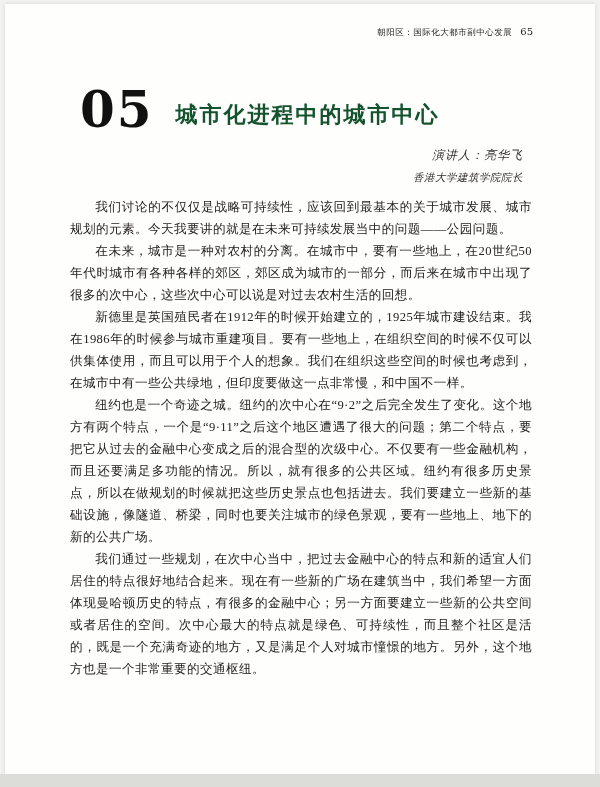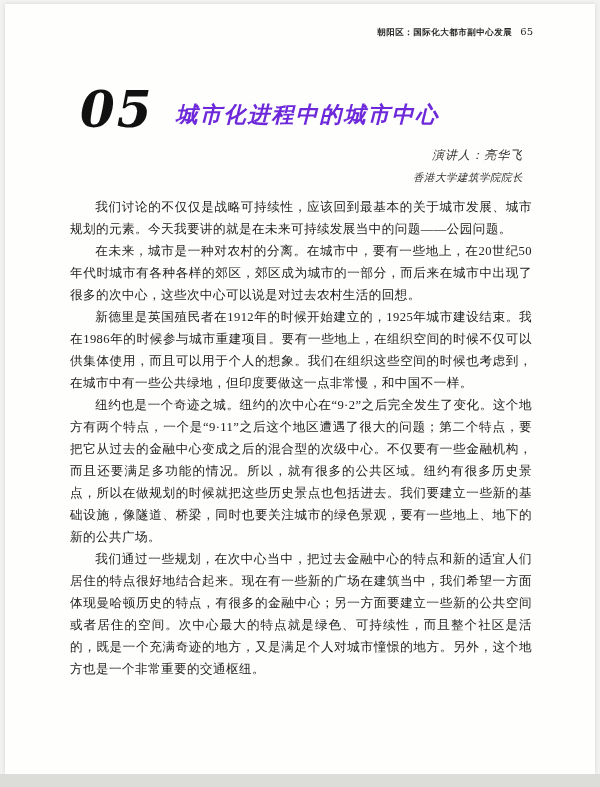--- a/index.html
+++ b/index.html
@@ -38,54 +38,53 @@
   .running-header {
     position: absolute;
     top: 22px;
     right: 62px;
     display: flex;
     align-items: baseline;
     gap: 8px;
   }
   .running-header .htitle {
     font-size: 8.5px;
-    font-weight: bold;
+    font-weight: normal;
     letter-spacing: 0.5px;
     color: #2a2826;
     font-family: "Liberation Sans", sans-serif;
   }
   .running-header .pagenum {
     font-size: 10px;
     color: #2a2826;
     font-family: "DejaVu Serif", serif;
   }
   
   .chapter {
     position: absolute;
     top: 82px;
     left: 75px;
     display: flex;
     align-items: flex-end;
     gap: 22px;
-    font-style: italic;
   }
   .chapter-number {
     font-family: "DejaVu Serif", serif;
     font-size: 50px;
     line-height: 48px;
     font-weight: bold;
     letter-spacing: 2px;
     color: #111;
   }
   .chapter-name {
     font-family: "Liberation Sans", sans-serif;
     font-size: 22px;
     font-weight: bold;
     letter-spacing: 2px;
-    color: #6d28d9;
+    color: #14532d;
     padding-bottom: 4px;
   }
   
   .speaker {
     position: absolute;
     top: 131px;
     right: 72px;
     text-align: right;
     font-style: italic;
     color: #33302d;

